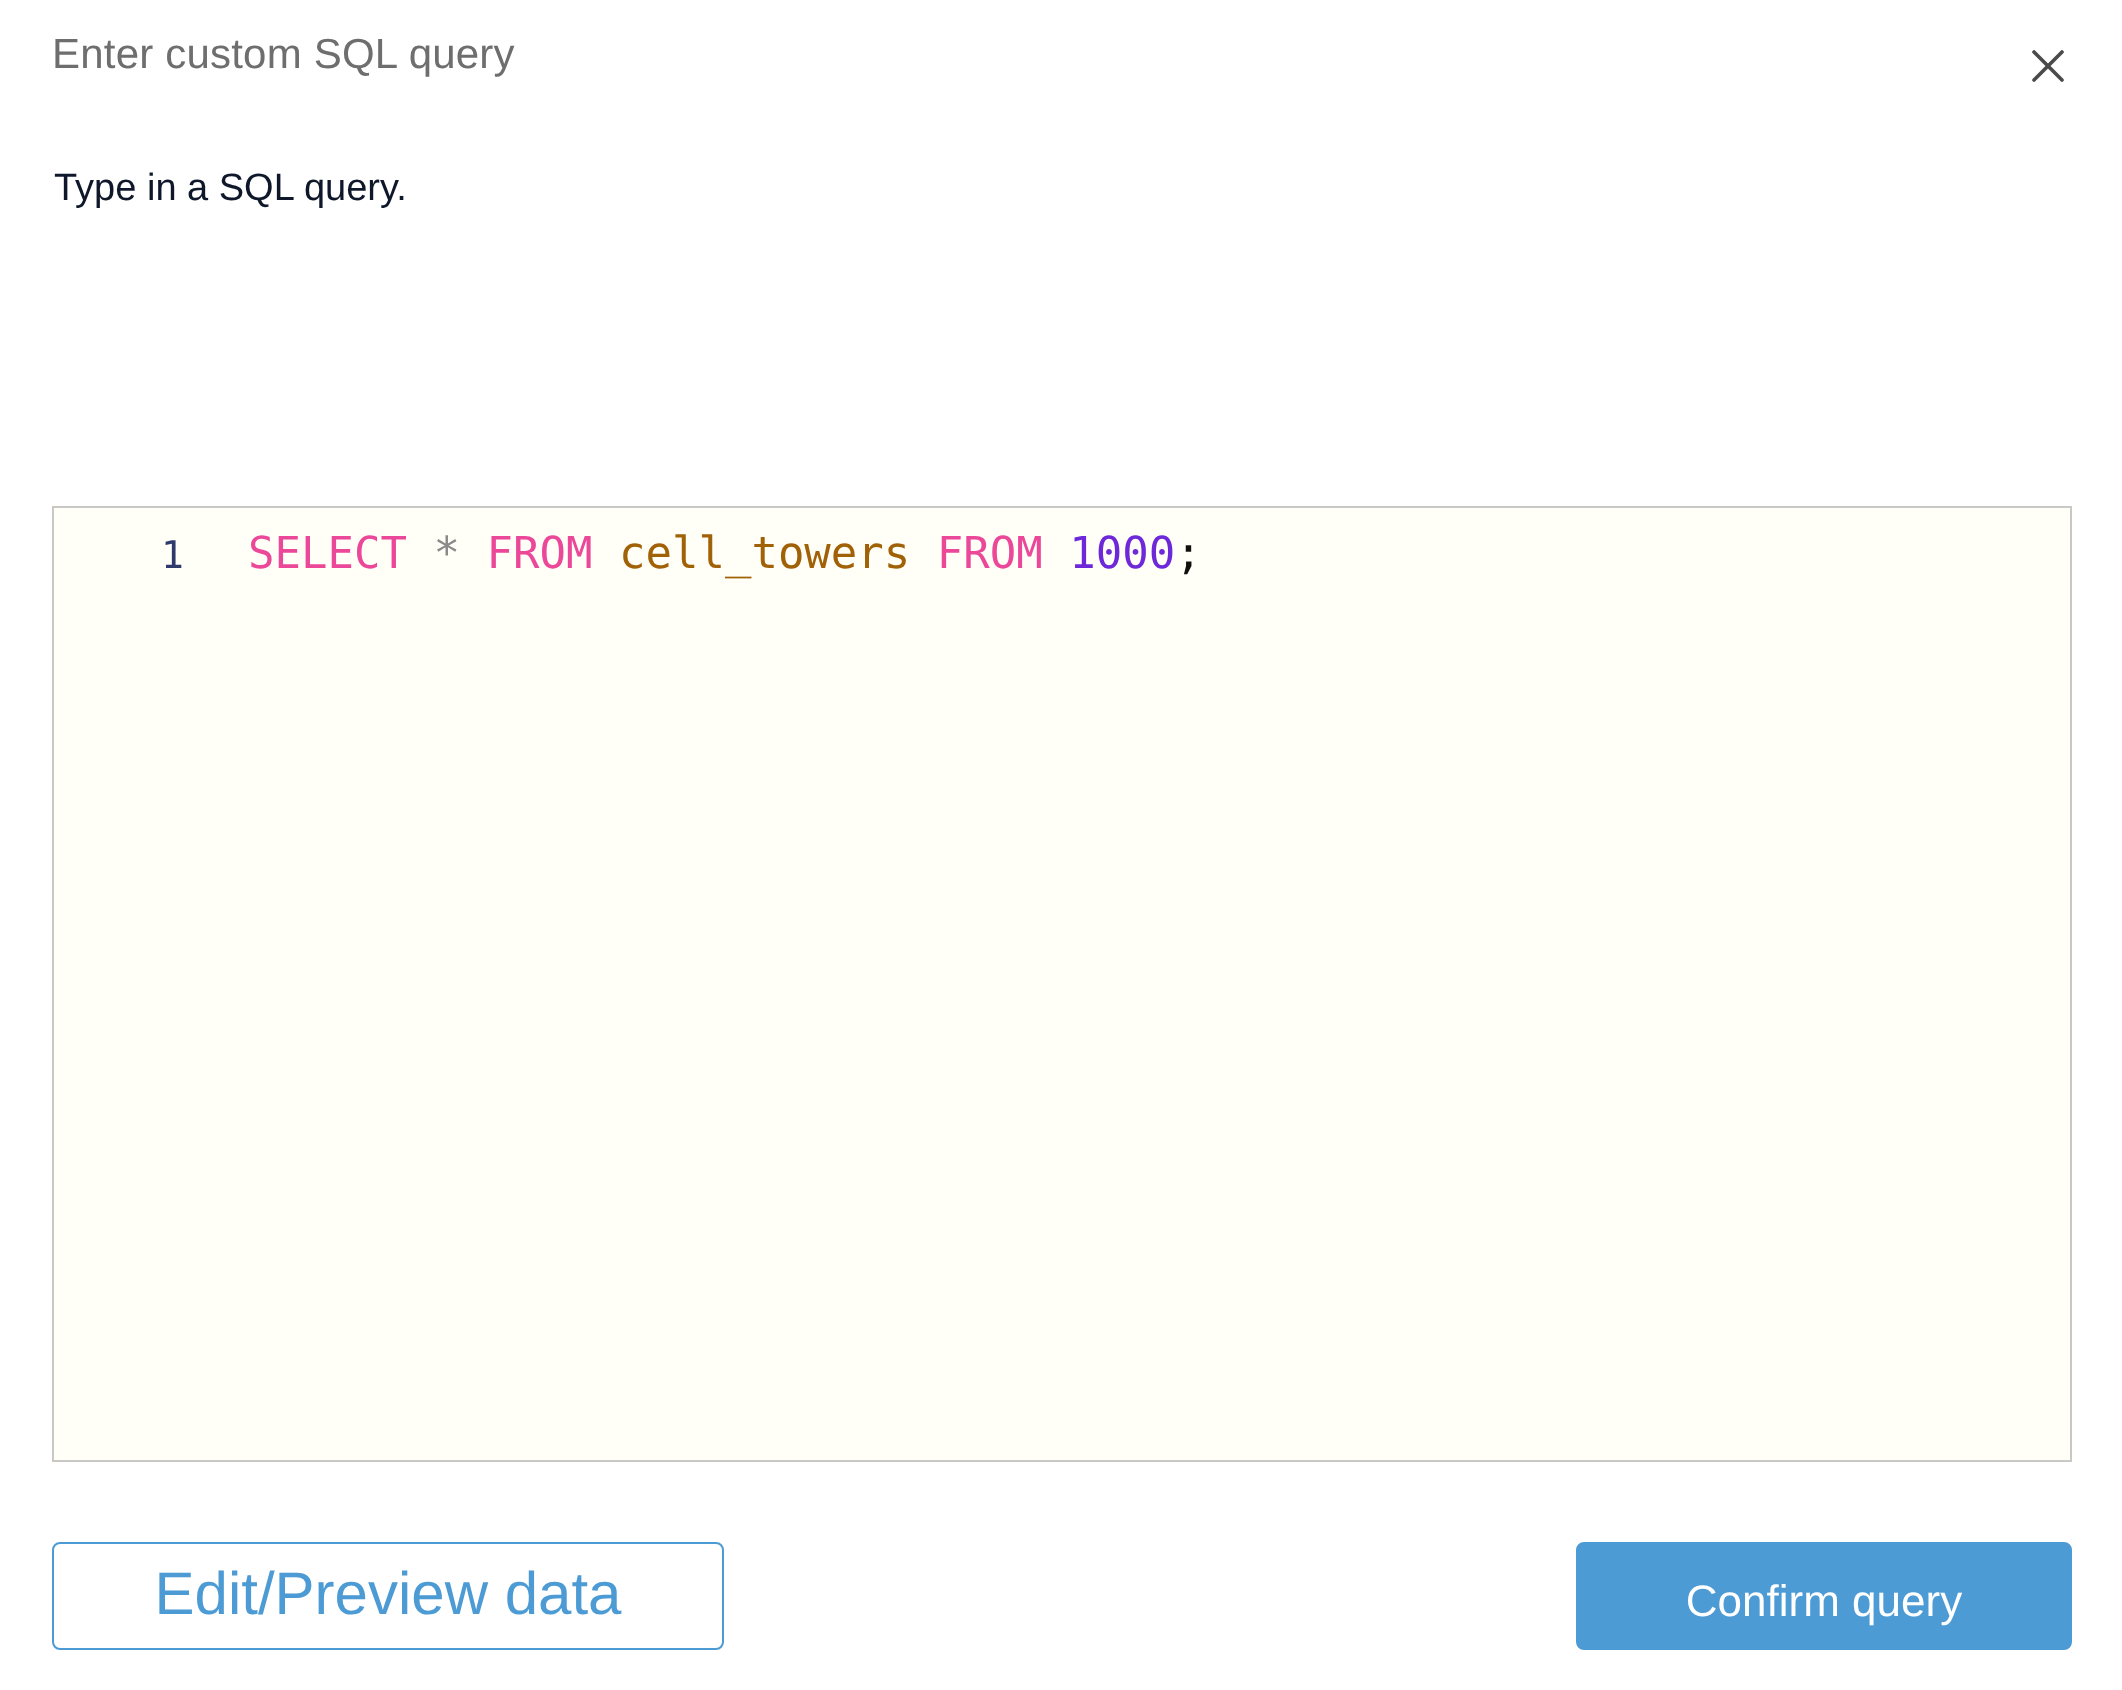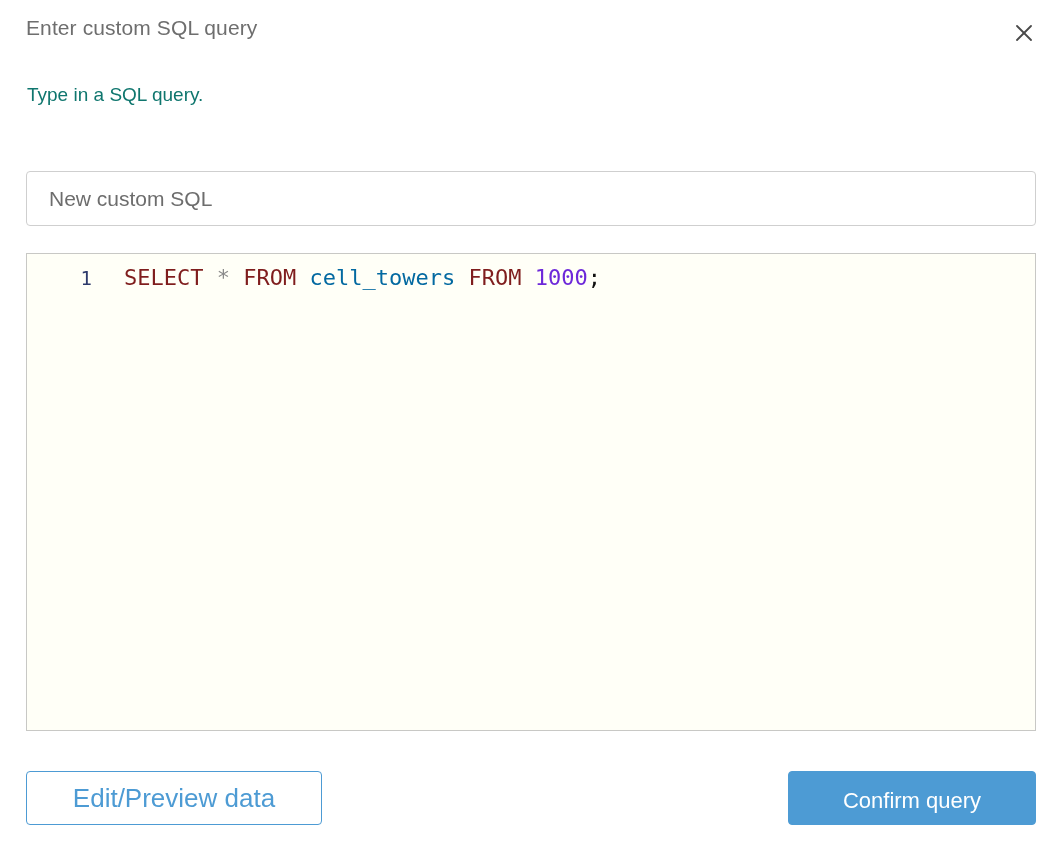--- a/index.html
+++ b/index.html
@@ -54,21 +54,21 @@
     user-select: none;
   }
   .close-icon svg { display: block; }
 
   .dialog-subtitle {
     position: absolute;
     left: 27px;
     top: 84px;
     font-size: 19px;
     font-weight: 400;
-    color: #0f766e;
+    color: #0f172a;
     white-space: nowrap;
   }
 
   
   .name-input-wrap {
     position: absolute;
     left: 26px;
     top: 171px;
     width: 1010px;
     height: 55px;
@@ -120,40 +120,40 @@
   }
   .code {
     flex: 1 1 auto;
     padding-left: 32px;
     font-family: "DejaVu Sans Mono", monospace;
     font-size: 22px;
     line-height: 24px;
     white-space: pre;
     color: #111111;
   }
-  .tok-kw   { color: #7f1d1d; }
+  .tok-kw   { color: #ec4899; }
   .tok-op   { color: #8a8a8a; }
-  .tok-id   { color: #0369a1; }
+  .tok-id   { color: #a16207; }
   .tok-num  { color: #6d28d9; }
   .tok-punc { color: #101010; }
 
   
   .btn-secondary {
     position: absolute;
     left: 26px;
     top: 771px;
-    width: 296px;
+    width: 336px;
     height: 54px;
     box-sizing: border-box;
     background: #ffffff;
     border: 1px solid #4d9bd4;
     border-radius: 4px;
     color: #4d9bd4;
     font-family: "Liberation Sans", sans-serif;
-    font-size: 26px;
+    font-size: 30px;
     cursor: pointer;
     padding: 0;
   }
   .btn-primary {
     position: absolute;
     left: 788px;
     top: 771px;
     width: 248px;
     height: 54px;
     box-sizing: border-box;
@@ -176,23 +176,20 @@
 
   <div class="close-icon">
     <svg width="20" height="20" viewBox="0 0 20 20" aria-hidden="true">
       <line x1="3" y1="3" x2="17" y2="17" stroke="#4a4a4a" stroke-width="1.8" stroke-linecap="round"></line>
       <line x1="17" y1="3" x2="3" y2="17" stroke="#4a4a4a" stroke-width="1.8" stroke-linecap="round"></line>
     </svg>
   </div>
 
   <div class="dialog-subtitle">Type in a SQL query.</div>
 
-  <div class="name-input-wrap">
-    <input class="name-input" type="text" value="New custom SQL" style="">
-  </div>
 
   <div class="editor">
     <div class="editor-line">
       <div class="gutter">1</div>
       <div class="code"><span class="tok-kw">SELECT</span><span> </span><span class="tok-op">*</span><span> </span><span class="tok-kw">FROM</span><span> </span><span class="tok-id">cell_towers</span><span> </span><span class="tok-kw">FROM</span><span> </span><span class="tok-num">1000</span><span class="tok-punc">;</span></div>
     </div>
   </div>
 
   <button class="btn-secondary">Edit/Preview data</button>
 

